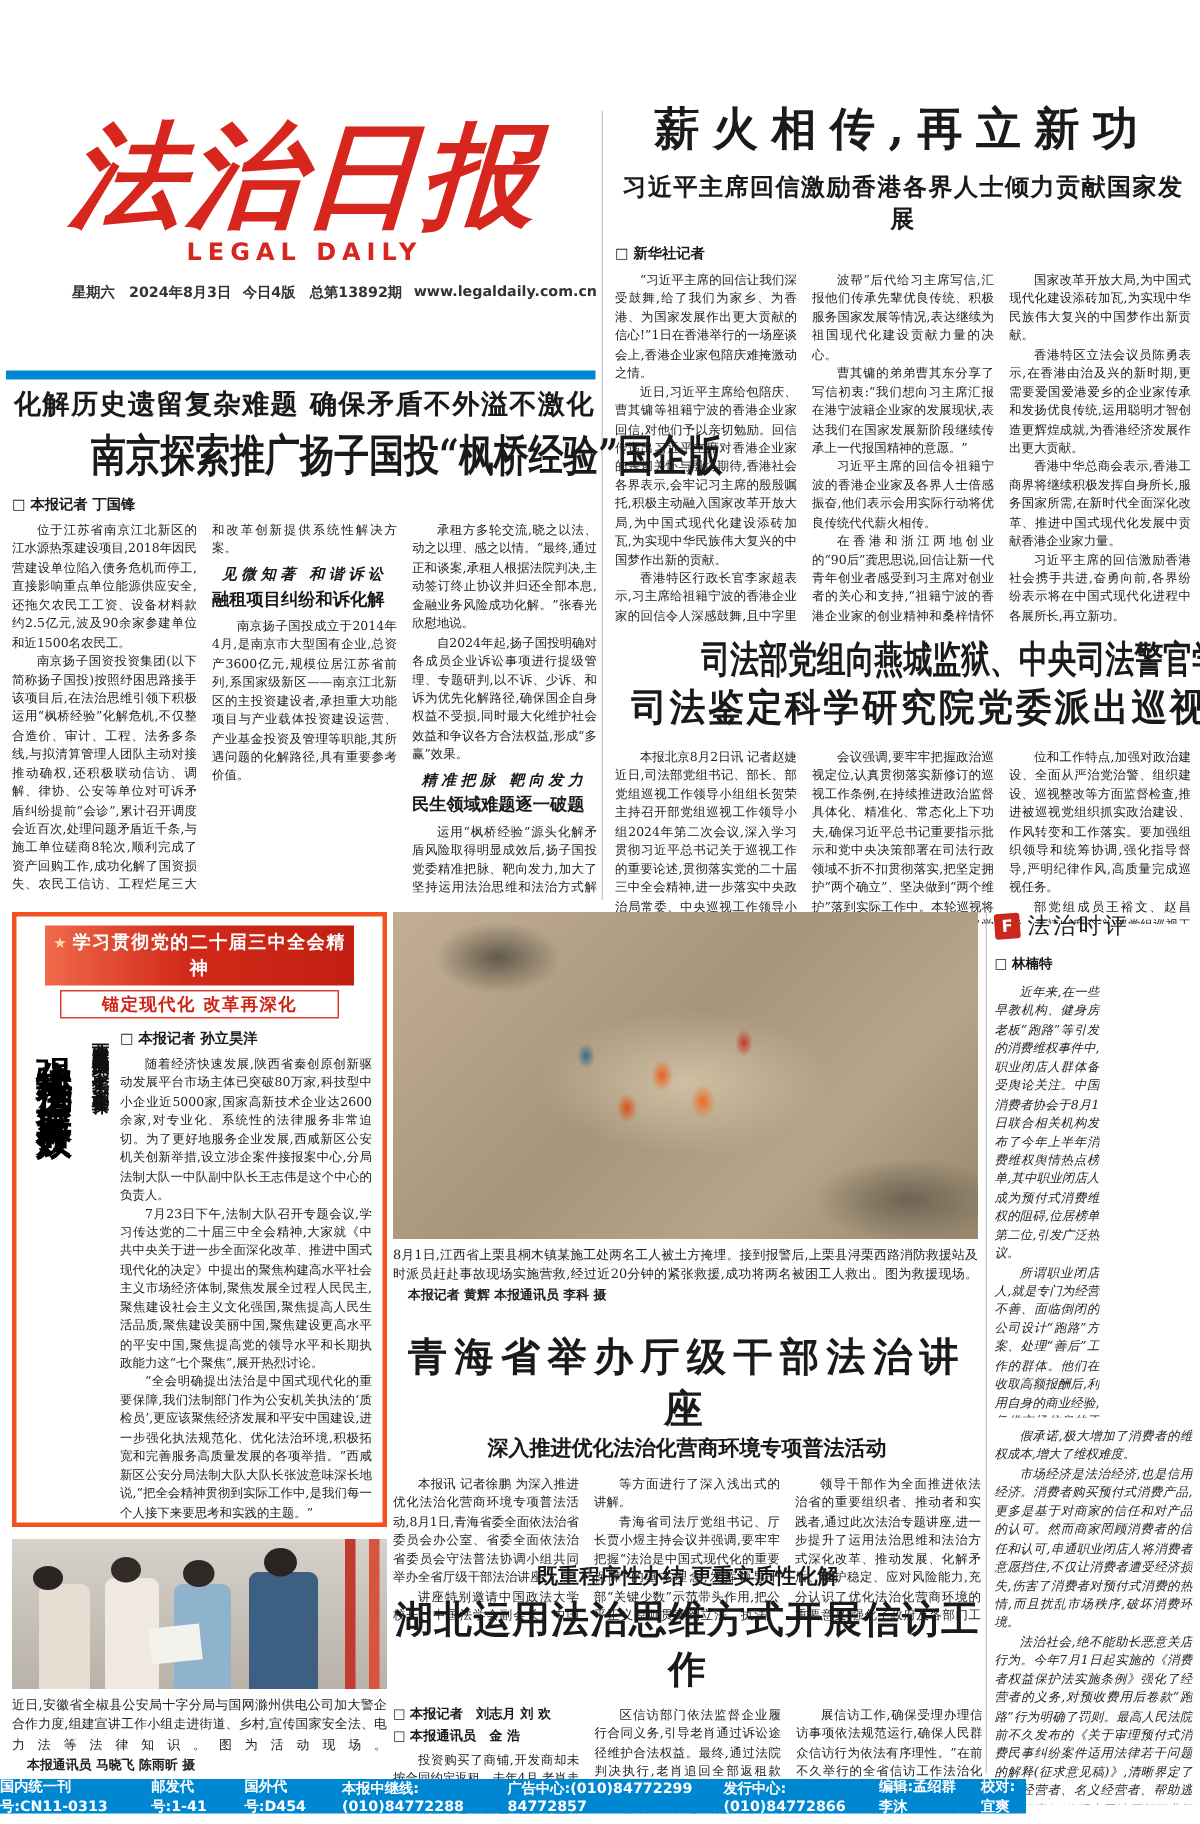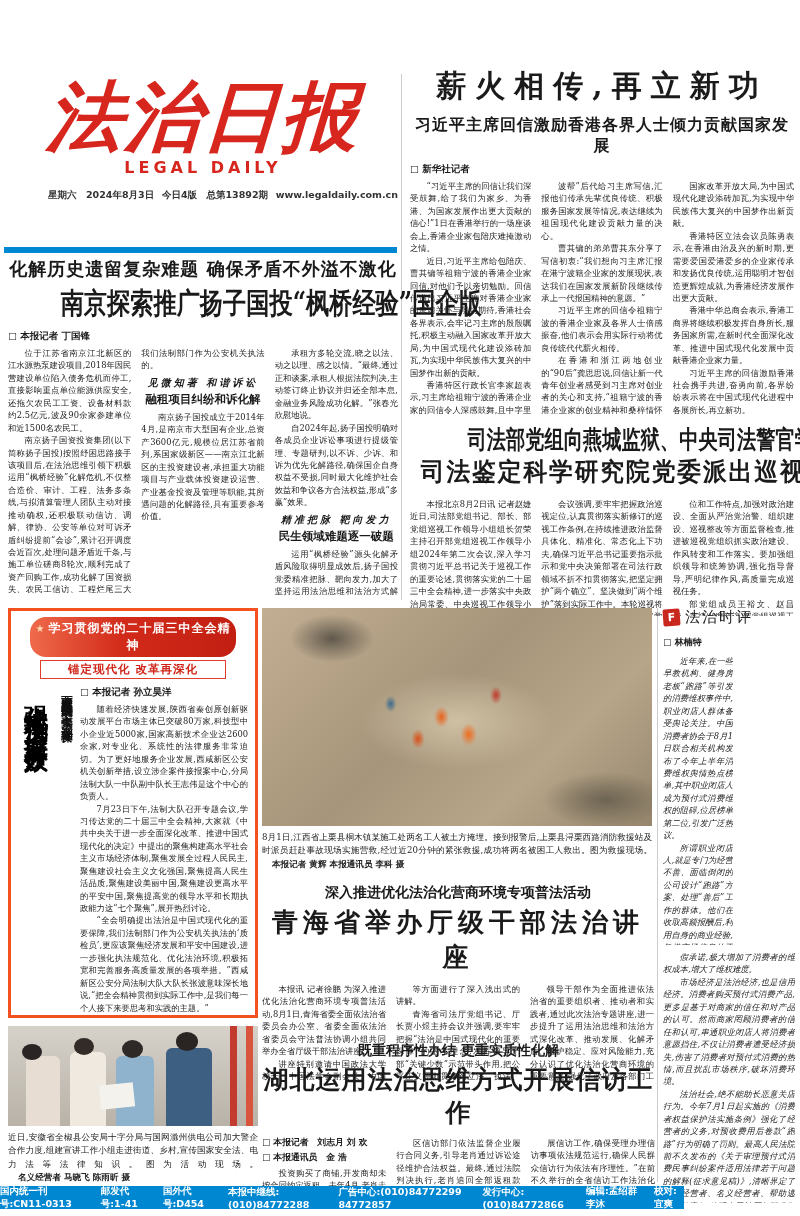--- a/index.html
+++ b/index.html
@@ -17,42 +17,42 @@
   .vrule2 { position:absolute; left:657px; top:608px; height:574px; border-left:1px solid #ccc; }
 
   
   .hl { text-align:center; overflow:visible; }
   .sx { display:inline-block; white-space:nowrap; transform-origin:center; }
   .by { font-size:9.5px; font-weight:bold; margin:6px 0 4px; font-family:"DejaVu Sans",sans-serif; }
   .cols3 { display:flex; gap:10px; overflow:hidden; }
   .cols3 > div { flex:1; overflow:hidden; }
   p.b { font-size:8.3px; line-height:1.5; text-align:justify; text-indent:2em; color:#222; }
   .sub-i { font-style:italic; font-weight:bold; text-align:center; font-size:10px; letter-spacing:3px; margin:4px 0 2px; }
-  .sub-b { font-weight:bold; text-align:center; font-size:11.5px; margin:0 0 4px; font-family:Liberation Mono, monospace; }
+  .sub-b { font-weight:bold; text-align:left; font-size:11.5px; margin:0 0 4px; font-family:Liberation Mono, monospace; }
 
   
   .xinhua { position:absolute; left:410px; top:66px; width:384px; }
   .xh-title { font-size:30px; font-weight:bold; letter-spacing:9px; }
   .xh-sub { font-size:16px; font-weight:bold; margin-top:8px; letter-spacing:1px; font-family:"DejaVu Sans",sans-serif; }
   .xh-cols { margin-top:4px; height:238px; }
 
   
   .nanjing { position:absolute; left:8px; top:257px; width:390px; }
   .nj-kicker { font-size:18px; font-weight:bold; letter-spacing:1px; font-family:"DejaVu Sans",sans-serif; }
   .nj-title { font-size:29px; font-weight:bold; margin-top:3px; }
   .nj-cols { margin-top:2px; height:250px; }
 
   
   .sifa { position:absolute; left:410px; top:424px; width:384px; }
   .sf-t { font-size:25px; font-weight:bold; line-height:1.28; }
   .sf-cols { margin-top:10px; height:118px; }
 
   
   .xian { position:absolute; left:8px; top:608px; width:250px; height:410px; border:3px solid #f4511e; background:#fff; padding:6px 7px; }
-  .xa-b1 { width:206px; margin:0 auto; background:linear-gradient(90deg,#ef6a4a,#d22a1a 45%,#c21f12); color:#fff; font-size:12px; font-weight:bold; text-align:center; padding:3px 0; letter-spacing:1px; font-family:"DejaVu Sans",sans-serif;border-radius:16px; }
+  .xa-b1 { width:206px; margin:0 auto; background:linear-gradient(90deg,#ef6a4a,#d22a1a 45%,#c21f12); color:#fff; font-size:12px; font-weight:bold; text-align:center; padding:3px 0; letter-spacing:1px; font-family:"DejaVu Sans",sans-serif; }
   .xa-b1 .star { color:#ffd9b0; margin-right:3px; font-size:10px; }
   .xa-b2 { width:186px; margin:3px auto 0; border:1px solid #e23c28; color:#d02418; font-size:11.5px; font-weight:bold; text-align:center; padding:1px 0; letter-spacing:1px; font-family:"DejaVu Sans",sans-serif; }
   .xa-row { display:flex; margin-top:7px; height:334px; overflow:hidden; }
   .xa-vt { writing-mode:vertical-rl; font-size:24px; font-weight:bold; letter-spacing:3px; width:34px; color:#000; }
   .xa-vs { writing-mode:vertical-rl; font-size:11.5px; font-weight:bold; letter-spacing:1px; width:20px; margin-left:2px; color:#111; }
   .xa-body { flex:1; padding-left:6px; overflow:hidden; }
 
   
   .rescue-photo { position:absolute; left:262px; top:608px; width:390px; height:218px;
     background:
@@ -155,21 +155,21 @@
     <div class="hl nj-kicker">化解历史遗留复杂难题  确保矛盾不外溢不激化</div>
     <div class="hl nj-title"><span class="sx" style="transform:scaleX(.8);">南京探索推广扬子国投“枫桥经验”国企版</span></div>
     <div class="by">□ 本报记者 丁国锋</div>
     <div class="cols3 nj-cols">
       <div>
         <p class="b">位于江苏省南京江北新区的江水源热泵建设项目,2018年因民营建设单位陷入债务危机而停工,直接影响重点单位能源供应安全,还拖欠农民工工资、设备材料款约2.5亿元,波及90余家参建单位和近1500名农民工。</p>
         <p class="b">南京扬子国资投资集团(以下简称扬子国投)按照纾困思路接手该项目后,在法治思维引领下积极运用“枫桥经验”化解危机,不仅整合造价、审计、工程、法务多条线,与拟清算管理人团队主动对接推动确权,还积极联动信访、调解、律协、公安等单位对可诉矛盾纠纷提前“会诊”,累计召开调度会近百次,处理问题矛盾近千条,与施工单位磋商8轮次,顺利完成了资产回购工作,成功化解了国资损失、农民工信访、工程烂尾三大风险。目前这一城市清洁新能源建设项目已全面“复活”,供能面积已达31.67万平方米,被誉为“江水空调”。</p>
 
       </div>
       <div>
-        <p class="b" style="text-indent:0">我们法制部门作为公安机关执法的。</p>
+        <p class="b" style="text-indent:0">和改革创新提供系统性解决方案。</p>
         <div class="sub-i">见微知著  和谐诉讼</div>
         <div class="sub-b">融租项目纠纷和诉化解</div>
         <p class="b">南京扬子国投成立于2014年4月,是南京市大型国有企业,总资产3600亿元,规模位居江苏省前列,系国家级新区——南京江北新区的主投资建设者,承担重大功能项目与产业载体投资建设运营、产业基金投资及管理等职能,其所遇问题的化解路径,具有重要参考价值。</p>
 
       </div>
       <div>
         <p class="b">承租方多轮交流,晓之以法、动之以理、感之以情。“最终,通过正和谈案,承租人根据法院判决,主动签订终止协议并归还全部本息,金融业务风险成功化解。”张春光欣慰地说。</p>
         <p class="b">自2024年起,扬子国投明确对各成员企业诉讼事项进行提级管理、专题研判,以不诉、少诉、和诉为优先化解路径,确保国企自身权益不受损,同时最大化维护社会效益和争议各方合法权益,形成“多赢”效果。</p>
         <div class="sub-i">精准把脉  靶向发力</div>
         <div class="sub-b">民生领域难题逐一破题</div>
@@ -212,22 +212,22 @@
     </div>
   </div>
 
   <div class="rescue-photo"></div>
   <div class="caption rescue-cap">
     <span>8月1日,江西省上栗县桐木镇某施工处两名工人被土方掩埋。接到报警后,上栗县浔栗西路消防救援站及时派员赶赴事故现场实施营救,经过近20分钟的紧张救援,成功将两名被困工人救出。图为救援现场。</span>
     <span class="credit">本报记者 黄辉 本报通讯员 李科 摄</span>
   </div>
 
   <div class="qinghai">
+    <div class="hl qh-title">青海省举办厅级干部法治讲座</div>
     <div class="hl qh-kicker">深入推进优化法治化营商环境专项普法活动</div>
-    <div class="hl qh-title">青海省举办厅级干部法治讲座</div>
     <div class="cols3 qh-cols">
       <div>
         <p class="b">本报讯 记者徐鹏 为深入推进优化法治化营商环境专项普法活动,8月1日,青海省委全面依法治省委员会办公室、省委全面依法治省委员会守法普法协调小组共同举办全省厅级干部法治讲座。</p>
         <p class="b">讲座特别邀请中国政法大学校长、中国法学会副会长、中国法学会行政法学研究会会长马怀德教授,以《推进法治化营商环境建设》为题进行专题讲座,从完善优化营商环境的法律法规和治理体系;转变观念,广泛营造良好的法治化营商环境;转变政府职能,兼顾好监管和执法效能;加强司法保护,完善多元解纷机制;保证政府诚信履约践诺</p>
       </div>
       <div>
         <p class="b">等方面进行了深入浅出式的讲解。</p>
         <p class="b">青海省司法厅党组书记、厅长贾小煜主持会议并强调,要牢牢把握“法治是中国式现代化的重要保障”的基本理念,发挥领导干部“关键少数”示范带头作用,把公平正义原则贯穿到立法、执法、司法、守法各环节,规范涉及营商环境的重大行政决策程序,优化公共法律服务供给,切实营造公平竞争的市场环境,保障市场主体公平参与市场竞争,破解企业发展难题,不断增强企业法治获得感,以法治手段同心共建优质营商环境,全力服务保障全省经济社会高质量发展。</p>
       </div>
       <div>
@@ -266,21 +266,21 @@
     <div class="gp-fig" style="left:62px; top:26px; width:36px; height:74px; background:#efe9df;"></div>
     <div class="gp-fig" style="left:66px; top:12px; width:20px; height:17px; background:#332b28; border-radius:50%;"></div>
     <div class="gp-fig" style="left:108px; top:30px; width:38px; height:70px; background:#8fb3cd;"></div>
     <div class="gp-fig" style="left:114px; top:14px; width:21px; height:18px; background:#2e2826; border-radius:50%;"></div>
     <div class="gp-fig" style="left:158px; top:22px; width:46px; height:78px; background:#3c5f82;"></div>
     <div class="gp-fig" style="left:168px; top:6px; width:22px; height:19px; background:#2a2522; border-radius:50%;"></div>
     <div class="gp-paper" style="left:92px; top:58px; width:34px; height:24px;"></div>
   </div>
   <div class="caption group-cap">
     <span>近日,安徽省全椒县公安局十字分局与国网滁州供电公司加大警企合作力度,组建宣讲工作小组走进街道、乡村,宣传国家安全法、电力法等法律知识。图为活动现场。</span>
-    <span class="credit">名义经营者 马晓飞 陈雨昕 摄</span>
+    <span class="credit">本报通讯员 马晓飞 陈雨昕 摄</span>
   </div>
 
   <div class="hubei">
     <div class="hl hb-kicker">既重程序性办结  更重实质性化解</div>
     <div class="hl hb-title">湖北运用法治思维方式开展信访工作</div>
     <div class="cols3 hb-cols">
       <div>
         <div class="hb-by">□ 本报记者　刘志月 刘 欢</div>
         <div class="hb-by">□ 本报通讯员　金 浩</div>
         <p class="b">投资购买了商铺,开发商却未按合同约定返租。去年4月,老肖走上信访之路。</p>

